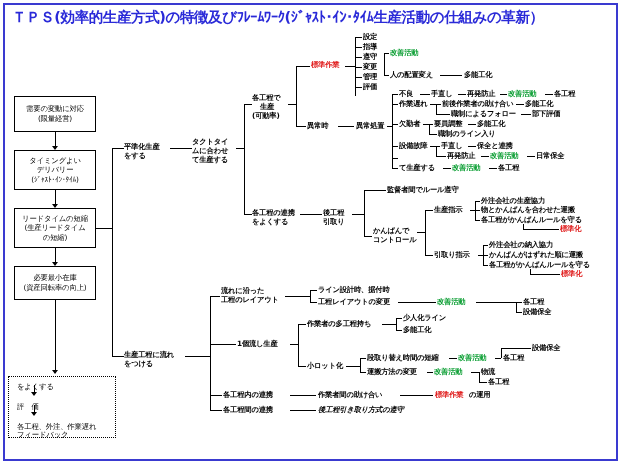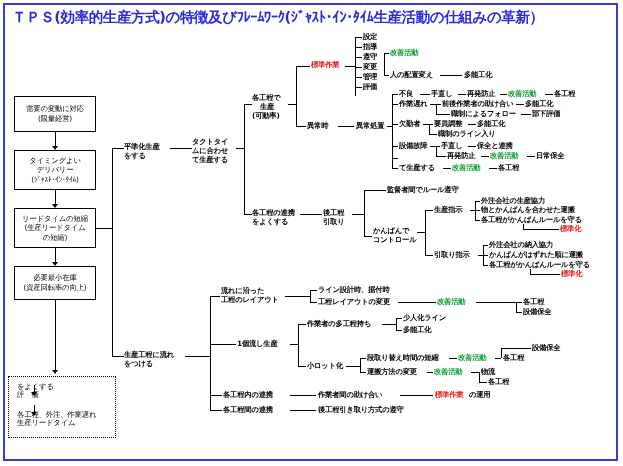--- a/index.html
+++ b/index.html
@@ -83,25 +83,25 @@
     <div>(資産回転率の向上)</div>
   </div>
 
   <div class="v" style="left:55px;top:300px;height:73px;"></div>
   <div class="arrow" style="left:52px;top:370px;"></div>
 
   <div class="box dotted" style="left:8px;top:376px;width:108px;height:62px;">
     <div class="dotrow">をよくする</div>
     <div class="arrow" style="left:22px;top:15px;"></div>
     <div class="v" style="left:25px;top:8px;height:8px;"></div>
-    <div class="dotrow" style="margin-top:0;">評　価</div>
+    <div class="dotrow" style="margin-top:12px;">評　価</div>
     <div class="arrow" style="left:22px;top:35px;"></div>
     <div class="v" style="left:25px;top:28px;height:8px;"></div>
     <div class="dotrow" style="margin-top:12px;">各工程、外注、作業遅れ</div>
-    <div class="dotrow">生産リードタイム</div>
+    <div class="dotrow">フィードバック</div>
   </div>
 
   <div class="h" style="left:96px;top:228px;width:16px;"></div>
   <div class="v" style="left:112px;top:148px;height:208px;"></div>
 
   <div class="h" style="left:112px;top:148px;width:12px;"></div>
   <div class="t b" style="left:124px;top:143px;">平準化生産</div>
   <div class="t b" style="left:124px;top:152px;">をする</div>
 
   <div class="h" style="left:112px;top:356px;width:12px;"></div>
@@ -329,15 +329,15 @@
   <div class="t b" style="left:223px;top:391px;">各工程内の連携</div>
   <div class="h" style="left:290px;top:395px;width:26px;"></div>
   <div class="t b" style="left:318px;top:391px;">作業者間の助け合い</div>
   <div class="h" style="left:400px;top:395px;width:33px;"></div>
   <div class="t b red" style="left:435px;top:391px;">標準作業</div>
   <div class="t b" style="left:469px;top:391px;">の運用</div>
 
   <div class="h" style="left:210px;top:410px;width:12px;"></div>
   <div class="t b" style="left:223px;top:406px;">各工程間の連携</div>
   <div class="h" style="left:290px;top:410px;width:26px;"></div>
-  <div class="t b" style="left:318px;top:406px;">後工程引き取り方式の遵守</div>
+  <div class="t b" style="left:318px;top:406px;font-style:italic;">後工程引き取り方式の遵守</div>
 
 </div>
 
 </body></html>

